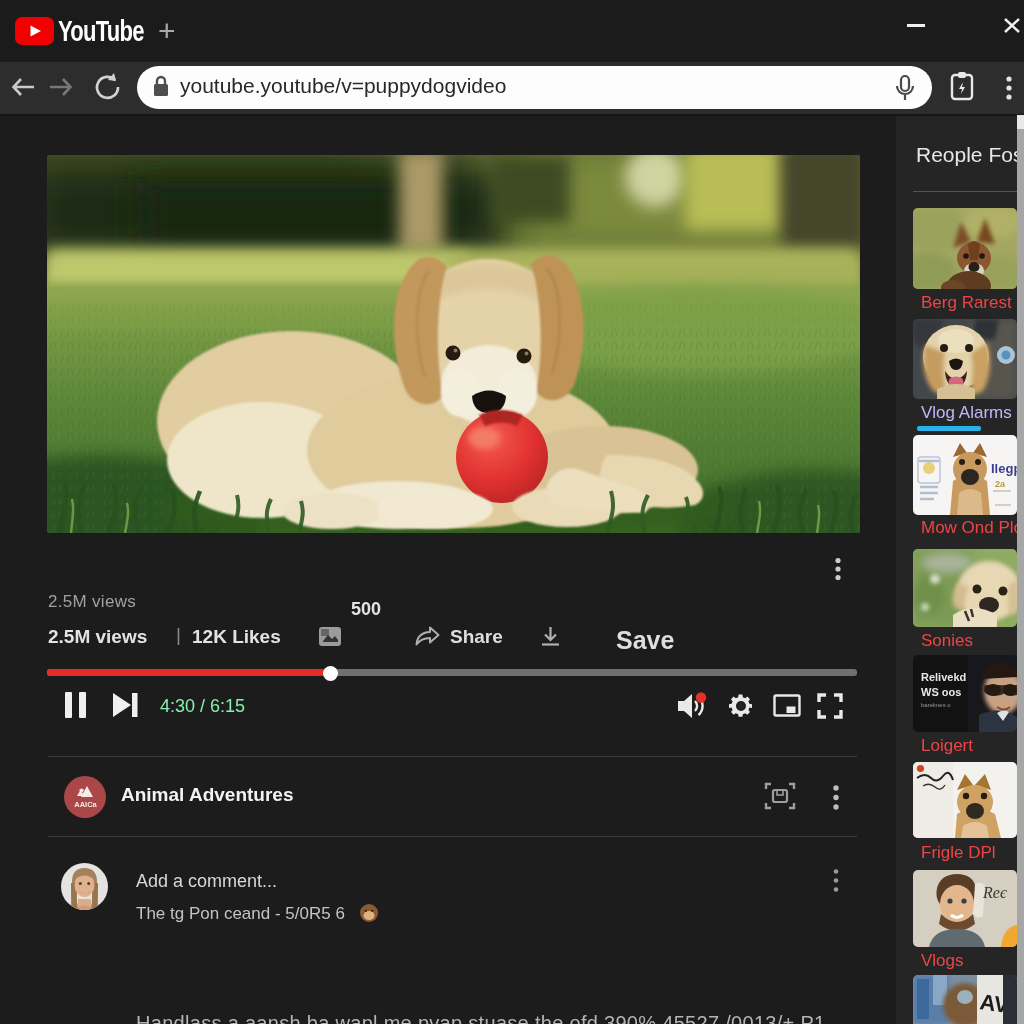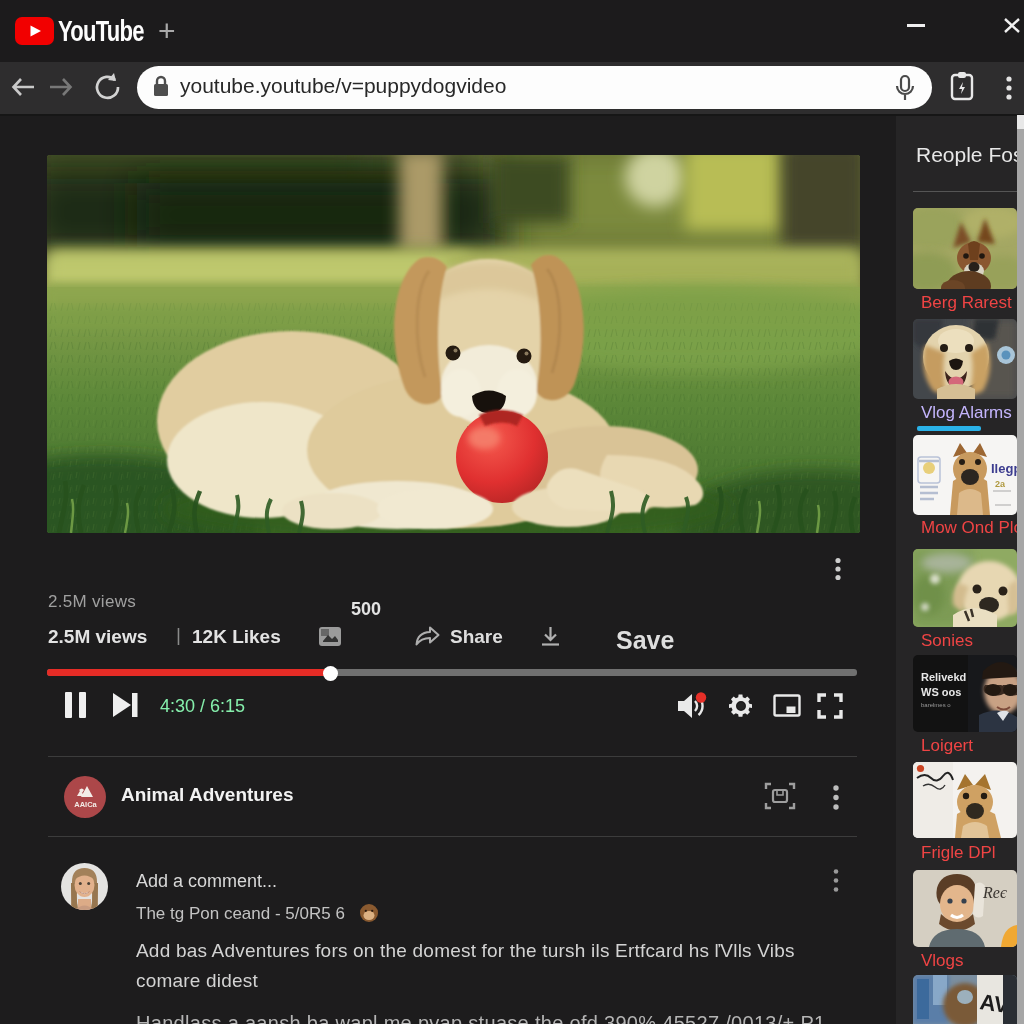--- a/index.html
+++ b/index.html
@@ -285,21 +285,20 @@
   </div>
   <div class="abs" id="cmt1">Add a comment...</div>
   <div class="abs" id="cmt2">The tg Pon ceand - 5/0R5 6&nbsp;&nbsp; <svg width="20" height="20" viewBox="0 0 20 20" style="vertical-align:-4px">
         <circle cx="10" cy="10" r="9" fill="#8a5a30"></circle>
         <circle cx="4.5" cy="8" r="3" fill="#8a5a30"></circle>
         <circle cx="15.5" cy="8" r="3" fill="#8a5a30"></circle>
         <ellipse cx="10" cy="12.5" rx="5.5" ry="4.5" fill="#dcb183"></ellipse>
         <circle cx="6.8" cy="7.8" r="1.1" fill="#2a1a10"></circle>
         <circle cx="13.2" cy="7.8" r="1.1" fill="#2a1a10"></circle>
       </svg></div>
-  <div class="abs" id="cmt3">Add bas Adventures fors on the domest for the tursh ils Ertfcard hs ľVlls Vibs<br>comare didest</div>
   <div class="abs" id="cmt4">Handlass a aansh ba wapl me pvap stuase the ofd 390% 45527 /0013/+ P1</div>
   <svg class="abs" style="left:830px; top:868px;" width="12" height="26" viewBox="0 0 12 26">
     <circle cx="6" cy="3.5" r="2.3" fill="#9a9a9a"></circle>
       <circle cx="6" cy="12.5" r="2.3" fill="#9a9a9a"></circle>
       <circle cx="6" cy="21.5" r="2.3" fill="#9a9a9a"></circle>
   </svg>
 
   <div class="abs" id="sbhead">Reople Fos</div>
   <div class="abs" id="sbline"></div>
 

